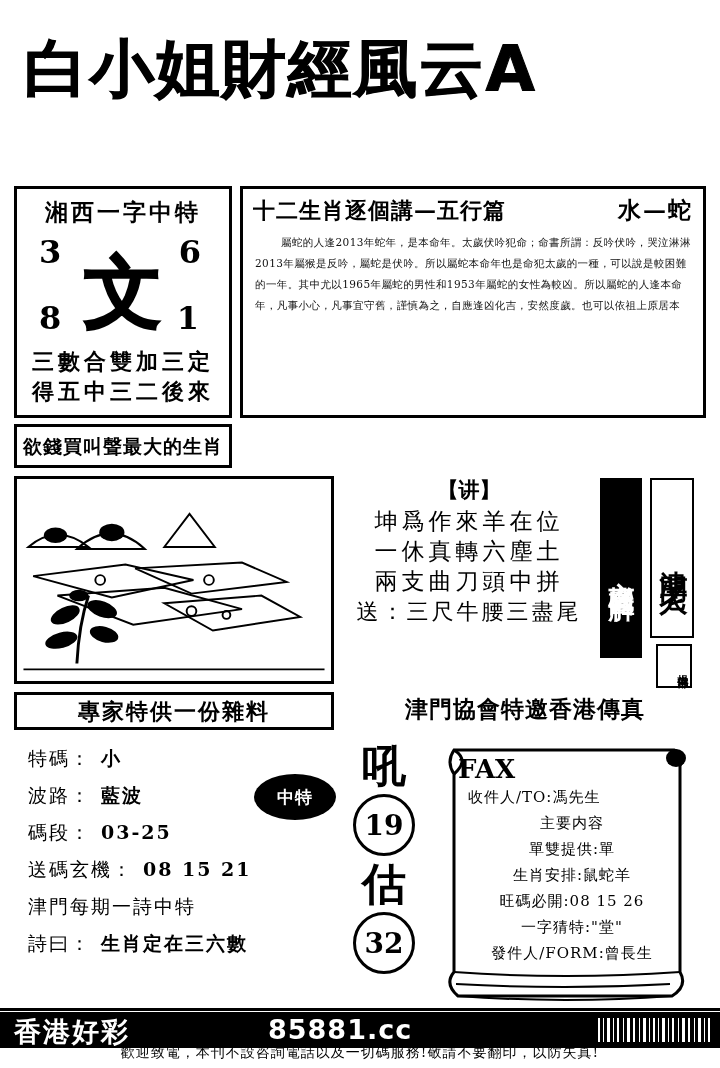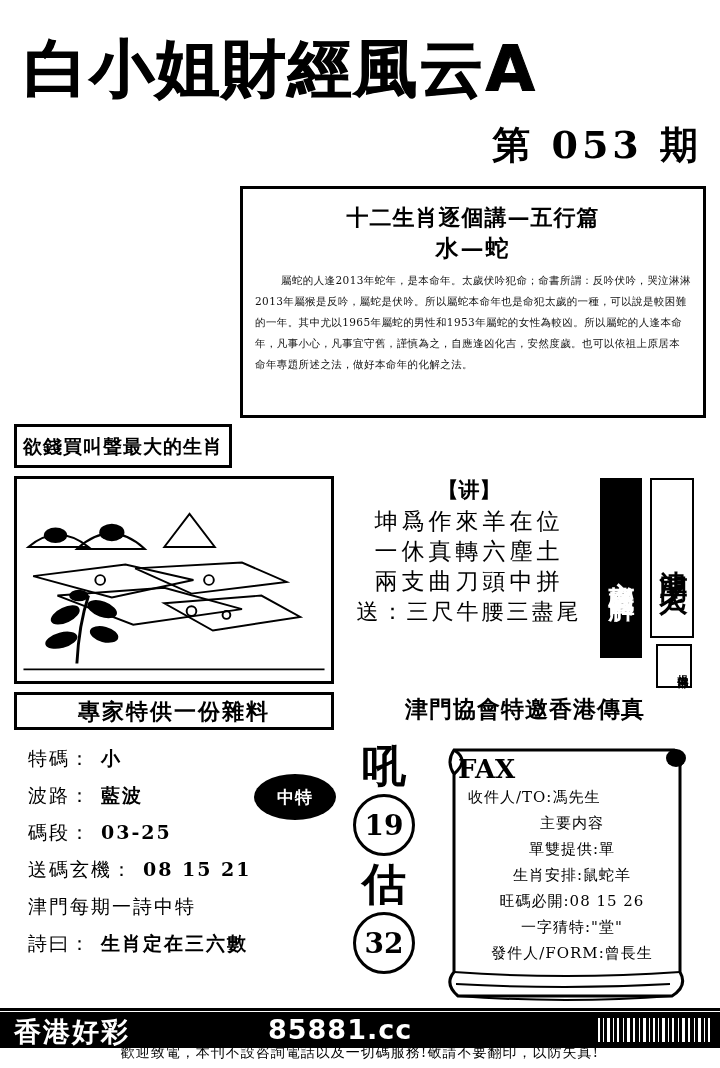--- a/index.html
+++ b/index.html
@@ -69,22 +69,21 @@
   #slogan{left:14px;top:424px;width:218px;height:44px;}
   .slogan-t{
     text-align:center;line-height:38px;font-size:19px;font-weight:bold;
     font-family:"DejaVu Serif","Liberation Serif",serif;letter-spacing:1px;
   }
 
   
   #article{left:240px;top:186px;width:466px;height:232px;}
   .art-head{
     display:flex;align-items:center;justify-content:space-between;
-    padding:14px 10px 0 10px;
-    flex-direction:column;
+    padding:6px 10px 0 10px;
   }
   .art-title{
     font-size:22px;font-weight:bold;letter-spacing:1px;
     font-family:"DejaVu Serif","Liberation Serif",serif;
   }
   .art-sub{
     font-size:23px;font-weight:bold;letter-spacing:2px;
     font-family:"DejaVu Serif","Liberation Serif",serif;
   }
   .art-body{padding:6px 12px 0 12px;}
@@ -212,38 +211,46 @@
   .hr-top{position:absolute;left:0;top:1008px;width:720px;height:3px;background:#000;}
 </style>
 </head>
 <body>
 
 <div class="page">
 
   <div class="masthead">
     <div class="masthead-title">白小姐財經風云A</div>
   </div>
-  <div class="issue">第 053 期</div>
-
+
+  <div class="bx" id="charm">
+    <div class="charm-head">湘西一字中特</div>
+    <div class="charm-num" id="n3">3</div>
+    <div class="charm-num" id="n6">6</div>
+    <div class="charm-num" id="n8">8</div>
+    <div class="charm-num" id="n1">1</div>
+    <div class="charm-big">文</div>
+    <div class="charm-l1">三數合雙加三定</div>
+    <div class="charm-l2">得五中三二後來</div>
+  </div>
 
   <div class="bx" id="slogan">
     <div class="slogan-t">欲錢買叫聲最大的生肖</div>
   </div>
 
   <div class="bx" id="article">
     <div class="art-head">
       <div class="art-title">十二生肖逐個講—五行篇</div>
       <div class="art-sub">水—蛇</div>
     </div>
     <div class="art-body">
       <div class="art-line ind">屬蛇的人逢2013年蛇年，是本命年。太歲伏吟犯命；命書所謂：反吟伏吟，哭泣淋淋。</div>
       <div class="art-line">2013年屬猴是反吟，屬蛇是伏吟。所以屬蛇本命年也是命犯太歲的一種，可以說是較困難</div>
       <div class="art-line">的一年。其中尤以1965年屬蛇的男性和1953年屬蛇的女性為較凶。所以屬蛇的人逢本命</div>
       <div class="art-line">年，凡事小心，凡事宜守舊，謹慎為之，自應逢凶化吉，安然度歲。也可以依祖上原居本</div>
-      <div class="art-line">命年專題所述之法，做好本命年的化解之法。</div>
     </div>
   </div>
 
   <div class="bx" id="picbox">
     <svg class="pic-svg" viewBox="0 0 320 208">
       <rect x="0" y="0" width="320" height="208" fill="#fff"></rect>
 
       <path d="M10 70 Q40 45 72 70 Z" fill="none" stroke="#000" stroke-width="2"></path>
       <path d="M60 72 Q95 40 130 72 Z" fill="none" stroke="#000" stroke-width="2"></path>
       <path d="M150 70 L176 36 L202 70 Z" fill="none" stroke="#000" stroke-width="2"></path>

